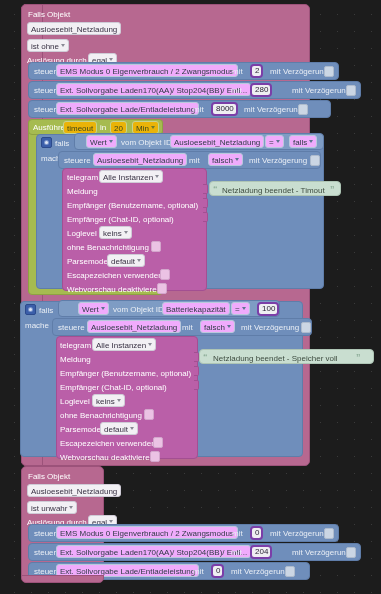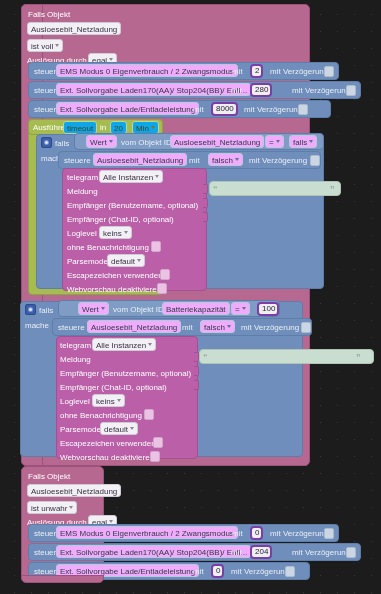--- a/index.html
+++ b/index.html
@@ -61,21 +61,21 @@
     border:1px solid #cfcbd6;
     border-radius:3px;
     color:#373042;
     font-size:8px;
     line-height:11px;
     height:13px;
     padding:1px 3px 0 3px;
     white-space:nowrap;
   }
   .field.blue{background:#f0abfc;border-color:#b9c8dc;color:#303a46;}
-  .field.olive{background:#0ea5e9;border-color:#c5d292;color:#3d4418;}
+  .field.olive{background:#eab308;border-color:#c5d292;color:#3d4418;}
   .field.num{
     background:#efeef2;border:2px solid #7b3ea8;color:#2c2436;
     border-radius:4px;height:14px;padding:0 3px;line-height:10px;
     text-align:center;font-size:8px;
   }
   .caret{
     display:inline-block;
     margin-left:2px;
     border-left:2.5px solid transparent;
     border-right:2.5px solid transparent;
@@ -120,21 +120,21 @@
 <body>
 
 <div class="canvas">
 
   <div class="blk hat" style="left:21px;top:4px;width:289px;height:462px;"></div>
   <div class="blk hat" style="left:21px;top:4px;width:22px;height:462px;border-radius:5px 0 0 5px;"></div>
 
   <div class="lbl" style="left:28px;top:9px;">Falls Objekt</div>
   <div class="field" style="left:27px;top:22px;">Ausloesebit_Netzladung</div>
   <div class="field" style="left:27px;top:39px;">
-    <span>ist voll</span><span class="caret"></span>
+    <span>ist ohne</span><span class="caret"></span>
   </div>
   <div class="lbl" style="left:27px;top:55px;">Auslösung durch</div>
   <div class="field" style="left:88px;top:53px;">
     <span>egal</span><span class="caret"></span>
   </div>
 
   <div class="blk stack" style="left:28px;top:62px;width:311px;height:18px;"></div>
   <div class="lbl onblue" style="left:34px;top:66px;">steuere</div>
   <div class="field blue" style="left:56px;top:64px;">EMS Modus 0 Eigenverbrauch / 2 Zwangsmodus</div>
   <div class="lbl onblue" style="left:232px;top:66px;">mit</div>
@@ -217,20 +217,21 @@
   <div class="field" style="left:107px;top:254px;">
     <span>default</span><span class="caret"></span>
   </div>
   <div class="lbl" style="left:67px;top:270px;">Escapezeichen verwenden</div>
   <div class="cbox pink" style="left:160px;top:269px;"></div>
   <div class="lbl" style="left:67px;top:284px;">Webvorschau deaktivieren</div>
   <div class="cbox pink" style="left:157px;top:283px;"></div>
 
   <div class="blk txtblk" style="left:209px;top:181px;width:132px;height:15px;"></div>
   <div class="quote" style="left:213px;top:185px;">“</div>
+  <div class="lbl dark" style="left:222px;top:185px;">Netzladung beendet - Timout</div>
   <div class="quote" style="left:330px;top:185px;">”</div>
 
   <div class="blk stack" style="left:20px;top:301px;width:283px;height:156px;"></div>
   <div class="gear" style="left:25px;top:304px;"></div>
   <div class="lbl onblue" style="left:39px;top:305px;">falls</div>
   <div class="lbl onblue" style="left:25px;top:320px;">mache</div>
 
   <div class="blk stack" style="left:58px;top:300px;width:222px;height:17px;background:#7e9cc4;"></div>
   <div class="field blue" style="left:78px;top:302px;">
     <span>Wert</span><span class="caret blue"></span>
@@ -273,20 +274,21 @@
   <div class="field" style="left:100px;top:422px;">
     <span>default</span><span class="caret"></span>
   </div>
   <div class="lbl" style="left:60px;top:438px;">Escapezeichen verwenden</div>
   <div class="cbox pink" style="left:153px;top:437px;"></div>
   <div class="lbl" style="left:60px;top:452px;">Webvorschau deaktivieren</div>
   <div class="cbox pink" style="left:150px;top:451px;"></div>
 
   <div class="blk txtblk" style="left:199px;top:349px;width:175px;height:15px;"></div>
   <div class="quote" style="left:203px;top:353px;">“</div>
+  <div class="lbl dark" style="left:213px;top:353px;">Netzladung beendet - Speicher voll</div>
   <div class="quote" style="left:356px;top:353px;">”</div>
 
   <div class="blk hat" style="left:21px;top:466px;width:83px;height:115px;"></div>
   <div class="lbl" style="left:28px;top:471px;">Falls Objekt</div>
   <div class="field" style="left:27px;top:484px;">Ausloesebit_Netzladung</div>
   <div class="field" style="left:27px;top:501px;">
     <span>ist unwahr</span><span class="caret"></span>
   </div>
   <div class="lbl" style="left:27px;top:517px;">Auslösung durch</div>
   <div class="field" style="left:88px;top:515px;">

